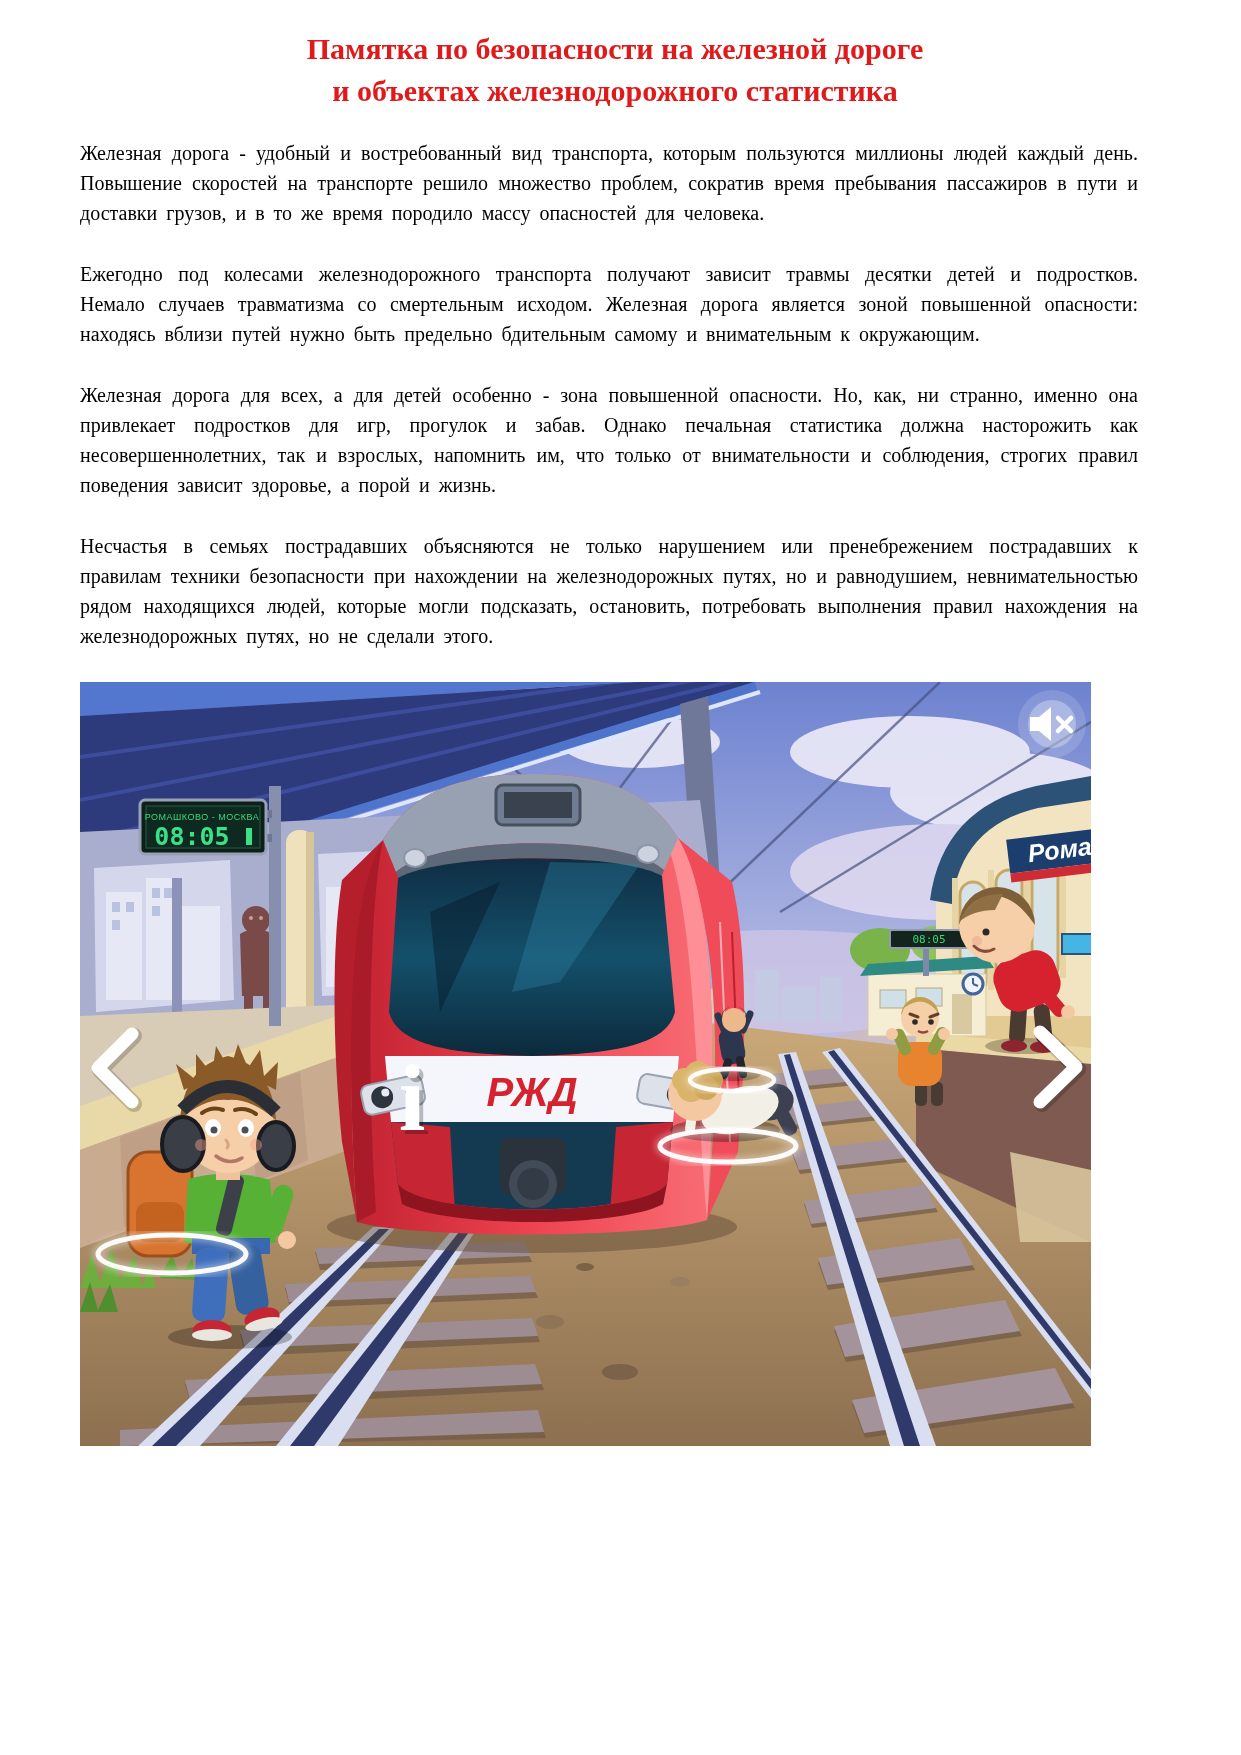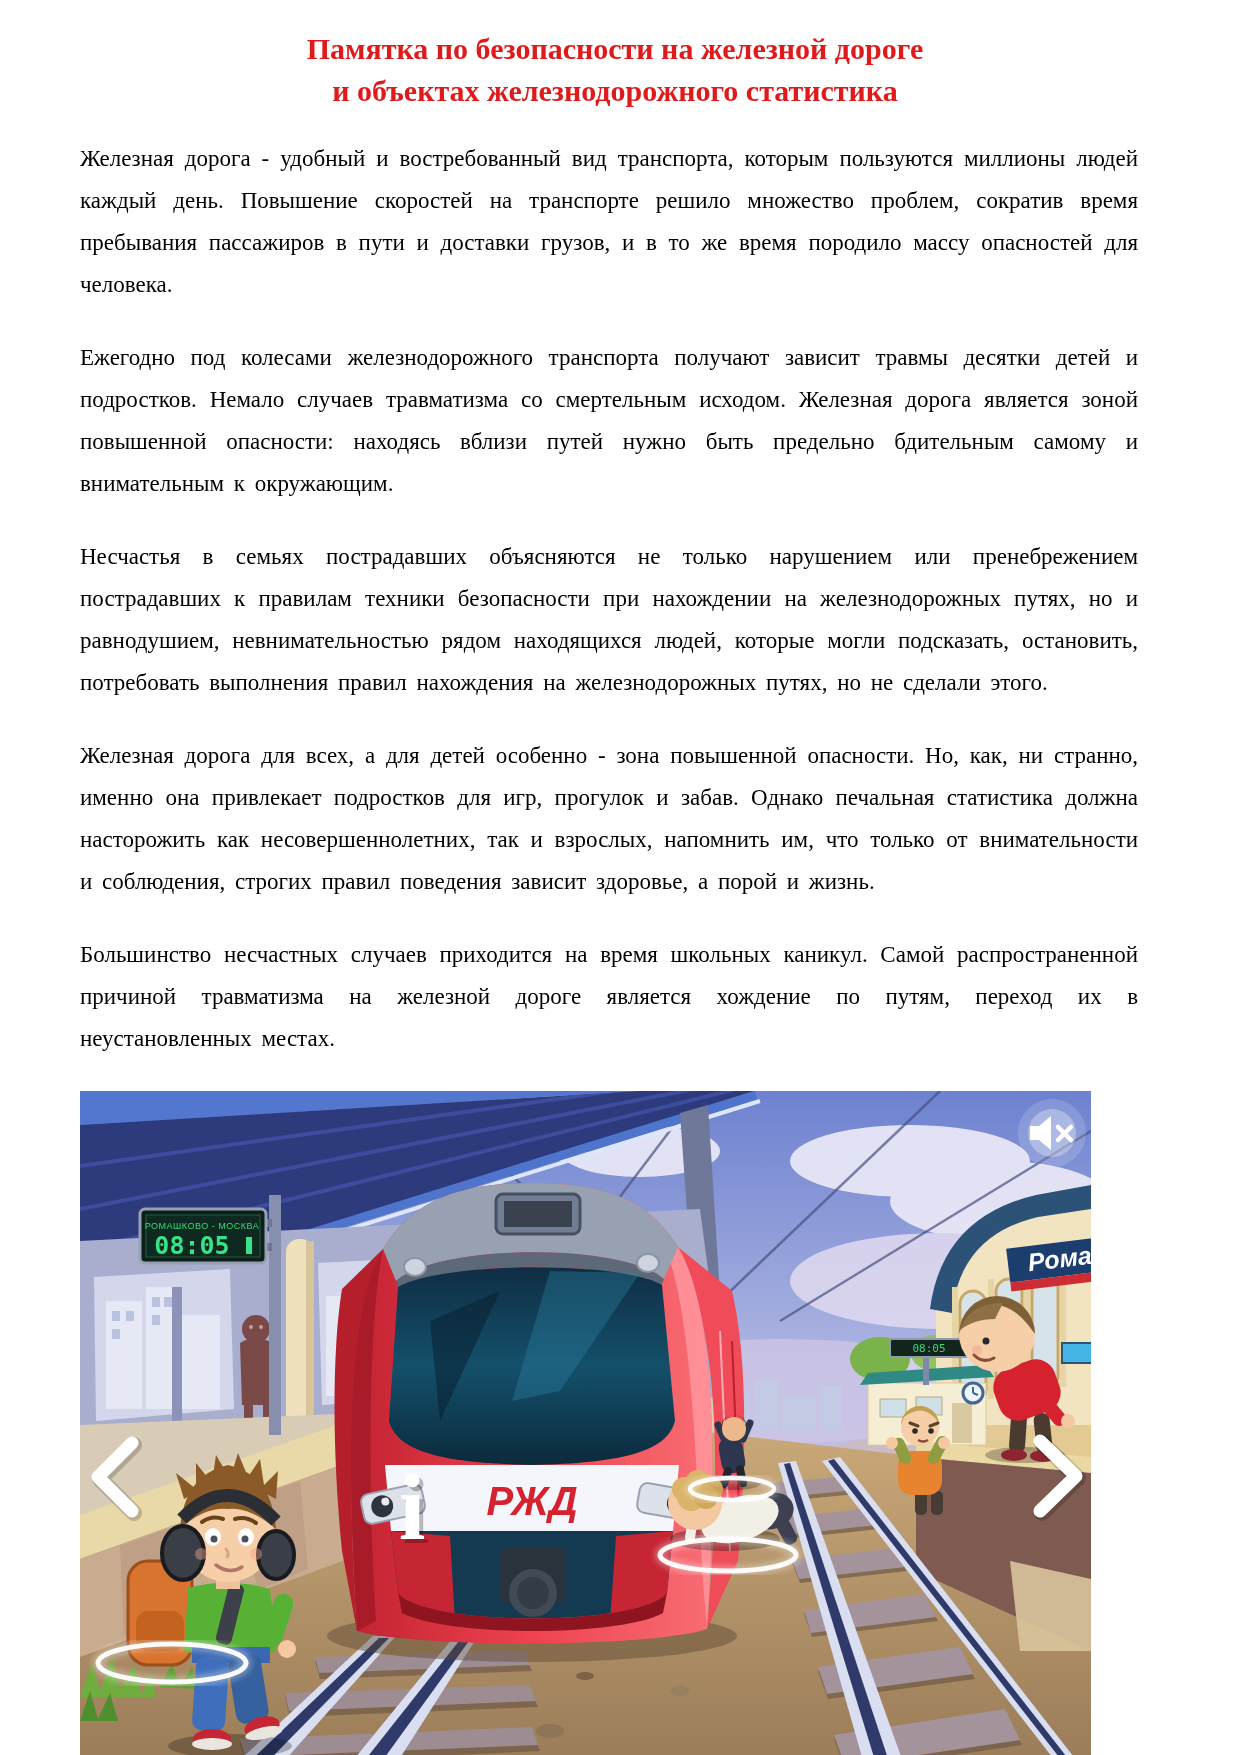--- a/index.html
+++ b/index.html
@@ -1,40 +1,39 @@
 <!DOCTYPE html>
 <html><head>
 <meta charset="utf-8">
 <style>
   html,body{margin:0;padding:0;background:#ffffff;}
   body{width:1241px;height:1755px;font-family:"Liberation Serif",serif;color:#000;position:relative;overflow:hidden;}
   .page{padding:28px 91px 0 80px;}
   h1{font-size:30px;line-height:42px;font-weight:bold;text-align:center;margin:0 0 26px 0;}
   h1 .tline{display:block;}
-  p.body-par{font-size:23px;line-height:42px;margin:0 12px 31px 0;text-align:justify;word-spacing:4px;}
+  p.body-par{font-size:20px;line-height:30px;margin:0 12px 31px 0;text-align:justify;word-spacing:4px;}
   figure.illustration{margin:18px 0 0 0;width:1011px;height:764px;}
   svg text{user-select:none;}
   .led{font-family:"DejaVu Sans Mono",monospace;}
   .sans{font-family:"Liberation Sans",sans-serif;}
 </style>
 </head>
 <body>
 
 <div class="page">
 
   <h1 style="color:#e01a1a;">
     <span class="tline">Памятка по безопасности на железной дороге</span>
     <span class="tline">и объектах железнодорожного статистика</span>
   </h1>
 
   <p class="body-par">Железная дорога - удобный и востребованный вид транспорта, которым пользуются миллионы людей каждый день. Повышение скоростей на транспорте решило множество проблем, сократив время пребывания пассажиров в пути и доставки грузов, и в то же время породило массу опасностей для человека.</p>
   <p class="body-par">Ежегодно под колесами железнодорожного транспорта получают зависит травмы десятки детей и подростков. Немало случаев травматизма со смертельным исходом. Железная дорога является зоной повышенной опасности: находясь вблизи путей нужно быть предельно бдительным самому и внимательным к окружающим.</p>
+  <p class="body-par">Железная дорога для всех, а для детей особенно - зона повышенной опасности. Но, как, ни странно, именно она привлекает подростков для игр, прогулок и забав. Однако печальная статистика должна насторожить как несовершеннолетних, так и взрослых, напомнить им, что только от внимательности и соблюдения, строгих правил поведения зависит здоровье, а порой и жизнь.</p>
   <p class="body-par">Несчастья в семьях пострадавших объясняются не только нарушением или пренебрежением пострадавших к правилам техники  безопасности при нахождении на железнодорожных путях, но и равнодушием, невнимательностью рядом находящихся людей, которые могли подсказать, остановить, потребовать выполнения правил нахождения на железнодорожных путях, но не сделали этого.</p>
-  <p class="body-par">Железная дорога для всех, а для детей особенно - зона повышенной опасности. Но, как, ни странно, именно она привлекает подростков для игр, прогулок и забав. Однако печальная статистика должна насторожить как несовершеннолетних, так и взрослых, напомнить им, что только от внимательности и соблюдения, строгих правил поведения зависит здоровье, а порой и жизнь.</p>
-  <p class="body-par">Большинство несчастных случаев приходится на время школьных каникул. Самой распространенной причиной травматизма на железной дороге является хождение по путям, переход их в неустановленных местах.</p>
 
   <figure class="illustration">
   <svg viewBox="0 0 1011 764" width="1011" height="764">
     <defs>
       <linearGradient id="sky" x1="0" y1="0" x2="0" y2="1">
         <stop offset="0" stop-color="#6d82d0"></stop>
             <stop offset="0.55" stop-color="#a9b1e0"></stop>
             <stop offset="1" stop-color="#d6cde9"></stop>
       </linearGradient>
       <linearGradient id="ground" x1="0" y1="0" x2="0" y2="1">

